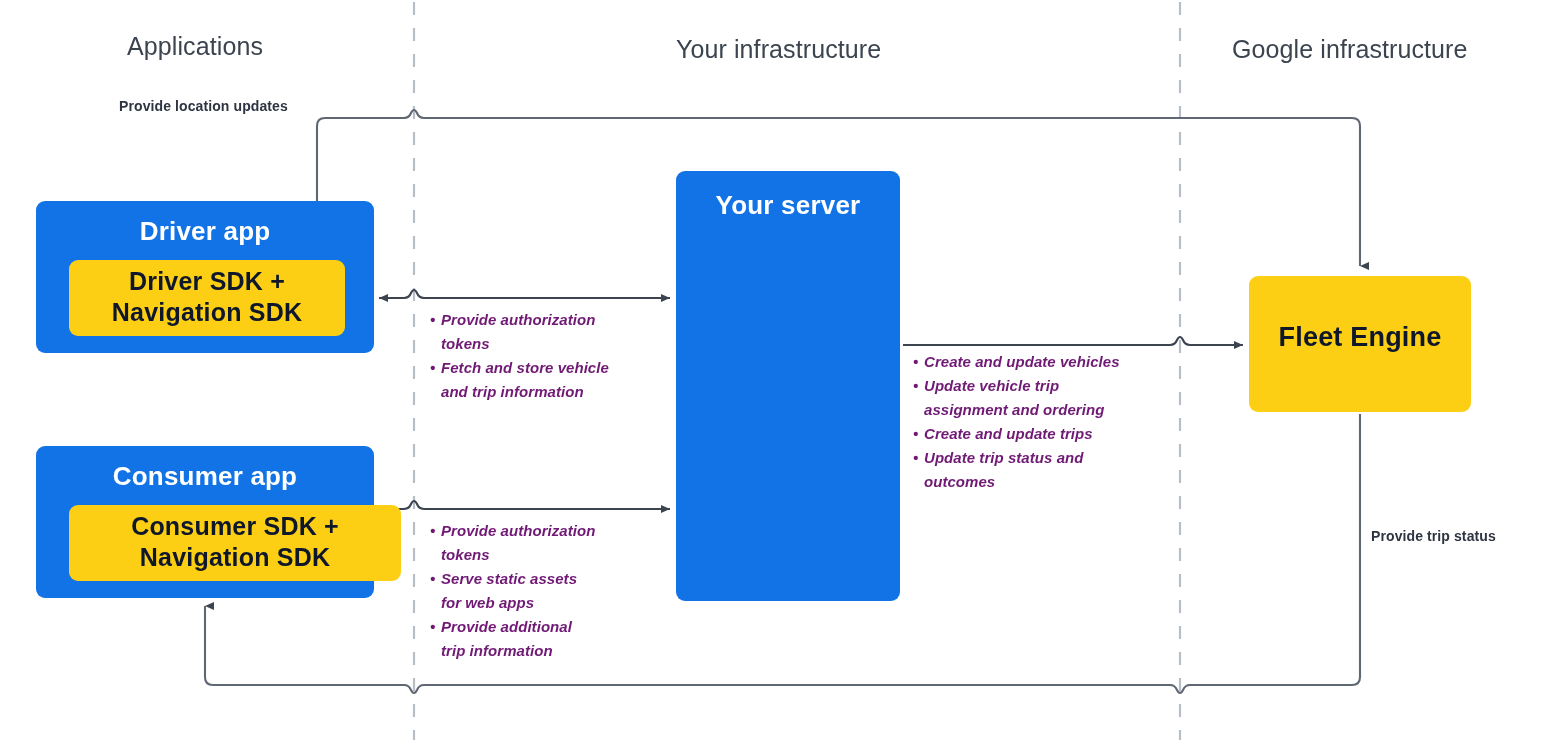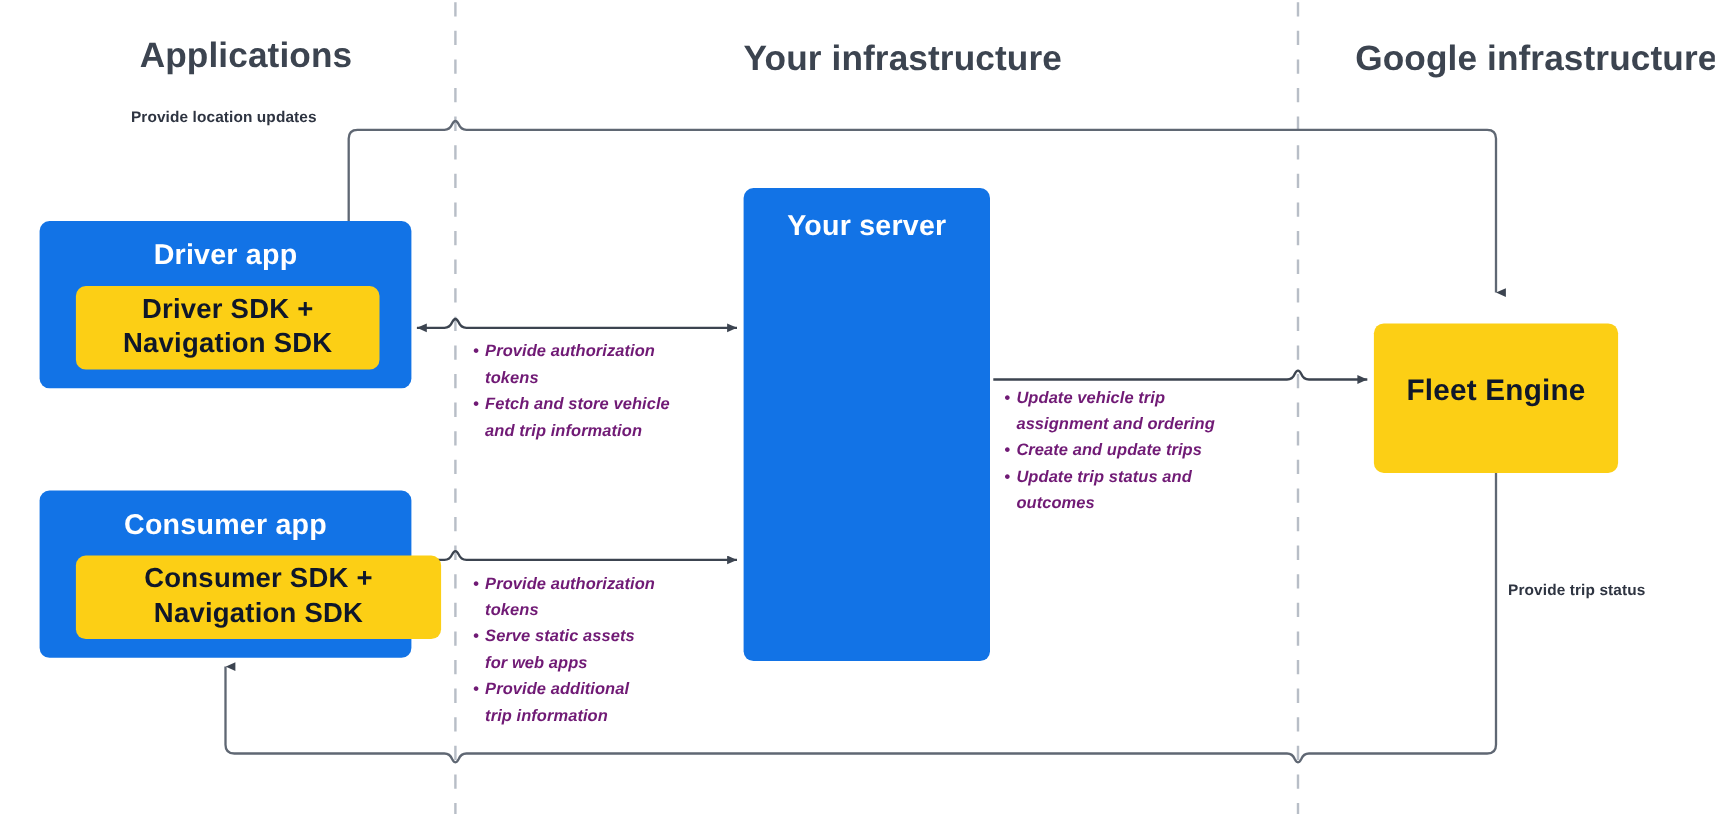--- a/index.html
+++ b/index.html
@@ -20,22 +20,22 @@
   #svg-layer {
     position: absolute;
     left: 0;
     top: 0;
     width: 1559px;
     height: 742px;
     pointer-events: none;
   }
   .zone-header {
     position: absolute;
-    font-size: 32px;
-    font-weight: 700;
+    font-size: 25px;
+    font-weight: 400;
     color: #3c4450;
     white-space: nowrap;
     letter-spacing: 0.1px;
   }
   .node {
     position: absolute;
     box-sizing: border-box;
   }
   .node-blue {
     background: #1273e6;
@@ -156,21 +156,21 @@
     <div class="node-title-dark" style="top:6px;">
       <div>Consumer SDK +</div>
       <div>Navigation SDK</div>
     </div>
   </div>
 
   <div class="node node-blue" style="left:676px; top:171px; width:224px; height:430px;">
     <div class="node-title-white" style="top:19px;">Your server</div>
   </div>
 
-  <div class="node node-yellow" style="left:1249px; top:276px; width:222px; height:136px;margin-top:18px;">
+  <div class="node node-yellow" style="left:1249px; top:276px; width:222px; height:136px;">
     <div class="node-title-dark" style="top:46px; font-size:27px;">Fleet Engine</div>
   </div>
 
   <div class="edge-label" style="left:119px; top:94px;">Provide location updates</div>
 
   <div class="edge-label" style="left:1371px; top:524px;">Provide trip status</div>
 
   <div class="bullet-list" style="left:430px; top:308px; width:230px;">
     <div class="bullet-item">
       <span>Provide authorization</span><br>
@@ -192,20 +192,23 @@
       <span>for web apps</span>
     </div>
     <div class="bullet-item">
       <span>Provide additional</span><br>
       <span>trip information</span>
     </div>
   </div>
 
   <div class="bullet-list" style="left:913px; top:350px; width:250px;">
     <div class="bullet-item">
+      <span>Create and update vehicles</span>
+    </div>
+    <div class="bullet-item">
       <span>Update vehicle trip</span><br>
       <span>assignment and ordering</span>
     </div>
     <div class="bullet-item">
       <span>Create and update trips</span>
     </div>
     <div class="bullet-item">
       <span>Update trip status and</span><br>
       <span>outcomes</span>
     </div>

